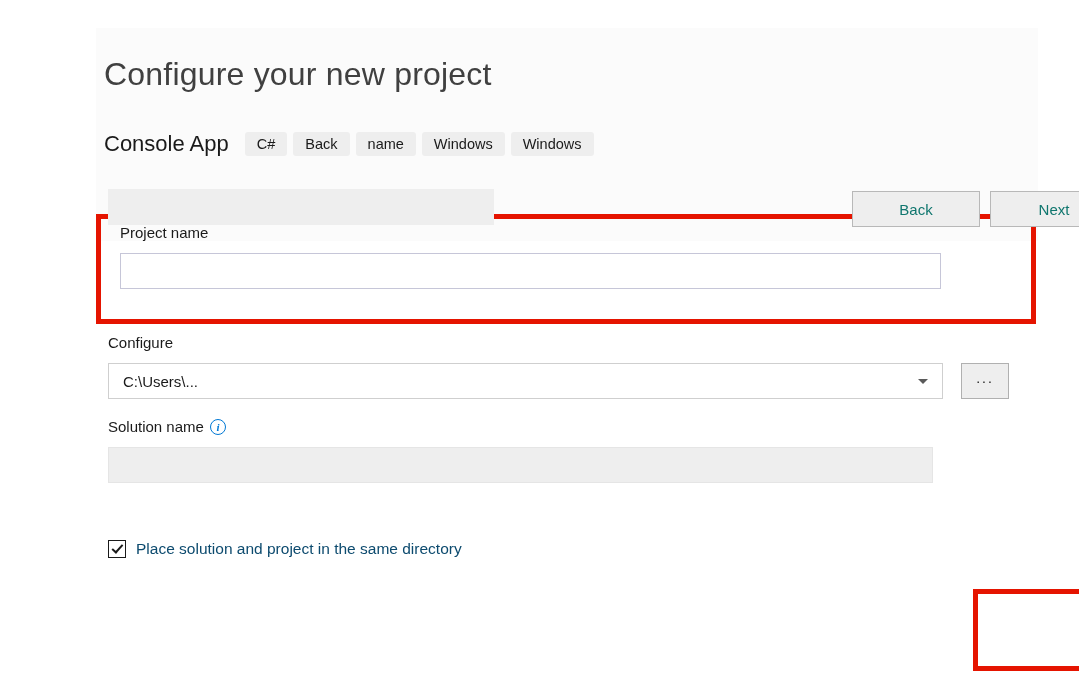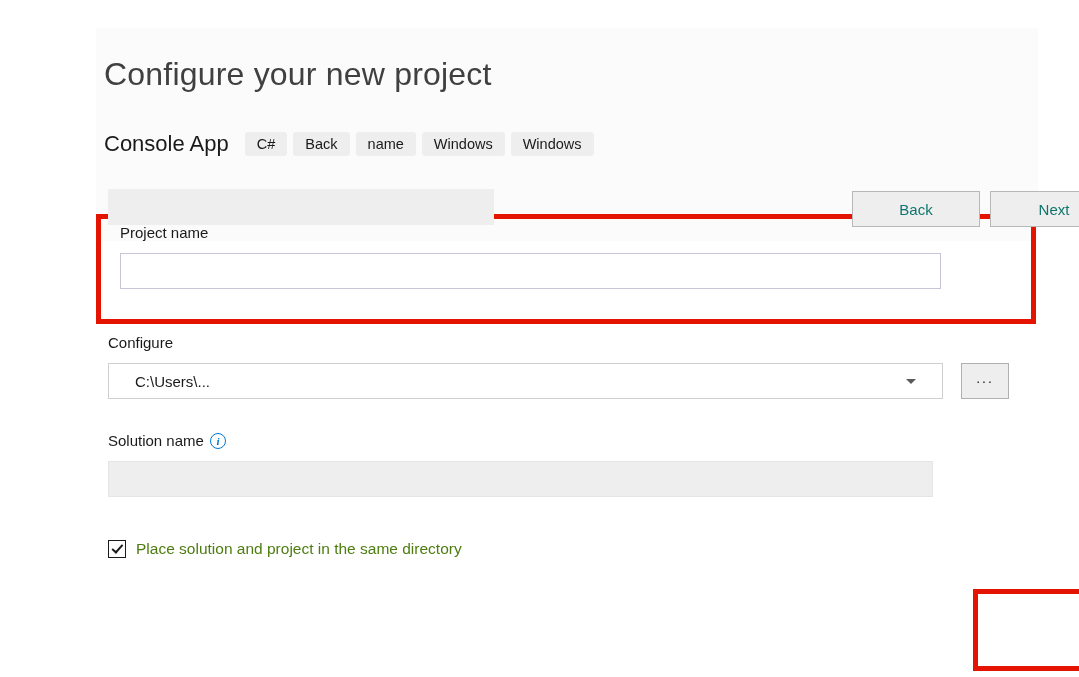--- a/index.html
+++ b/index.html
@@ -102,21 +102,21 @@
       align-items: stretch;
     }
     .location-select {
       width: 835px;
       height: 36px;
       border: 1px solid #cfcfcf;
       background: #ffffff;
       display: flex;
       align-items: center;
       justify-content: space-between;
-      padding: 0 26px;
+      padding: 0 14px;
       font-size: 15px;
       color: #1a1a1a;
     }
     .chevron-down {
       width: 0;
       height: 0;
       border-left: 5px solid transparent;
       border-right: 5px solid transparent;
       border-top: 5px solid #5a5a5a;
     }
@@ -129,21 +129,21 @@
       align-items: center;
       justify-content: center;
       font-size: 14px;
       color: #1a1a1a;
       letter-spacing: 2px;
       line-height: 1;
       padding-bottom: 6px;
     }
     .solution-group {
       position: absolute;
-      top: 404px;
+      top: 390px;
       left: 12px;
       width: 916px;
     }
     .solution-input {
       width: 825px;
       height: 36px;
       border: 1px solid #e5e5e5;
       background: #eeeeee;
       font-size: 15px;
       padding: 0 8px;
@@ -181,21 +181,21 @@
     }
     .checkmark {
       width: 11px;
       height: 6px;
       border-left: 2px solid #1a1a1a;
       border-bottom: 2px solid #1a1a1a;
       transform: rotate(-48deg) translate(1px, -1px);
     }
     .checkbox-label {
       font-size: 15.5px;
-      color: #4d7c0f;
+      color: #0c4a6e;
     }
     .footer-bar {
       position: absolute;
       bottom: 16px;
       left: 12px;
       width: 386px;
       height: 36px;
       background: #eeeeee;
     }
     .button-row {

